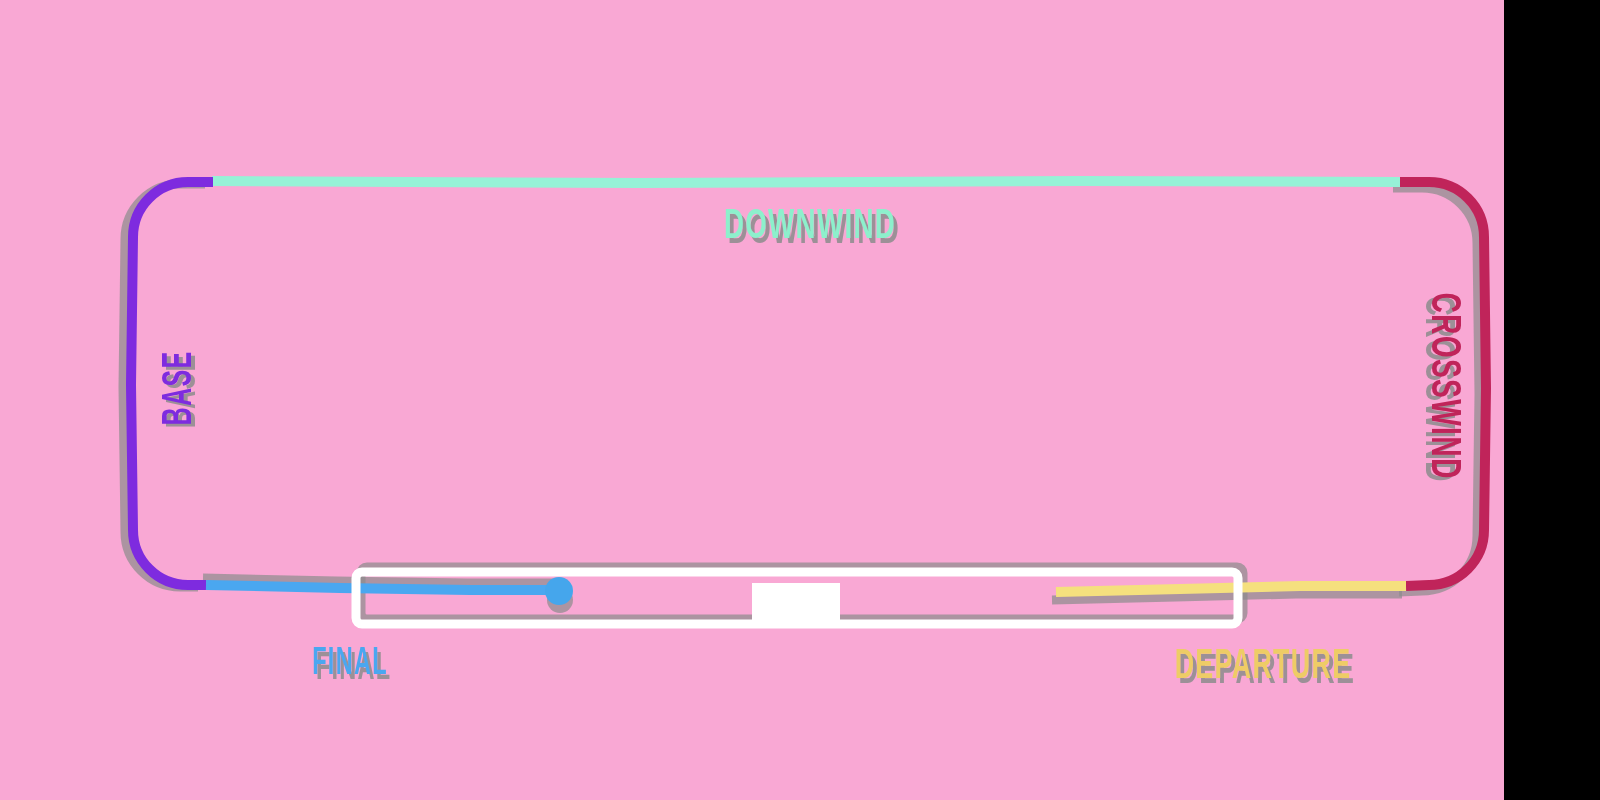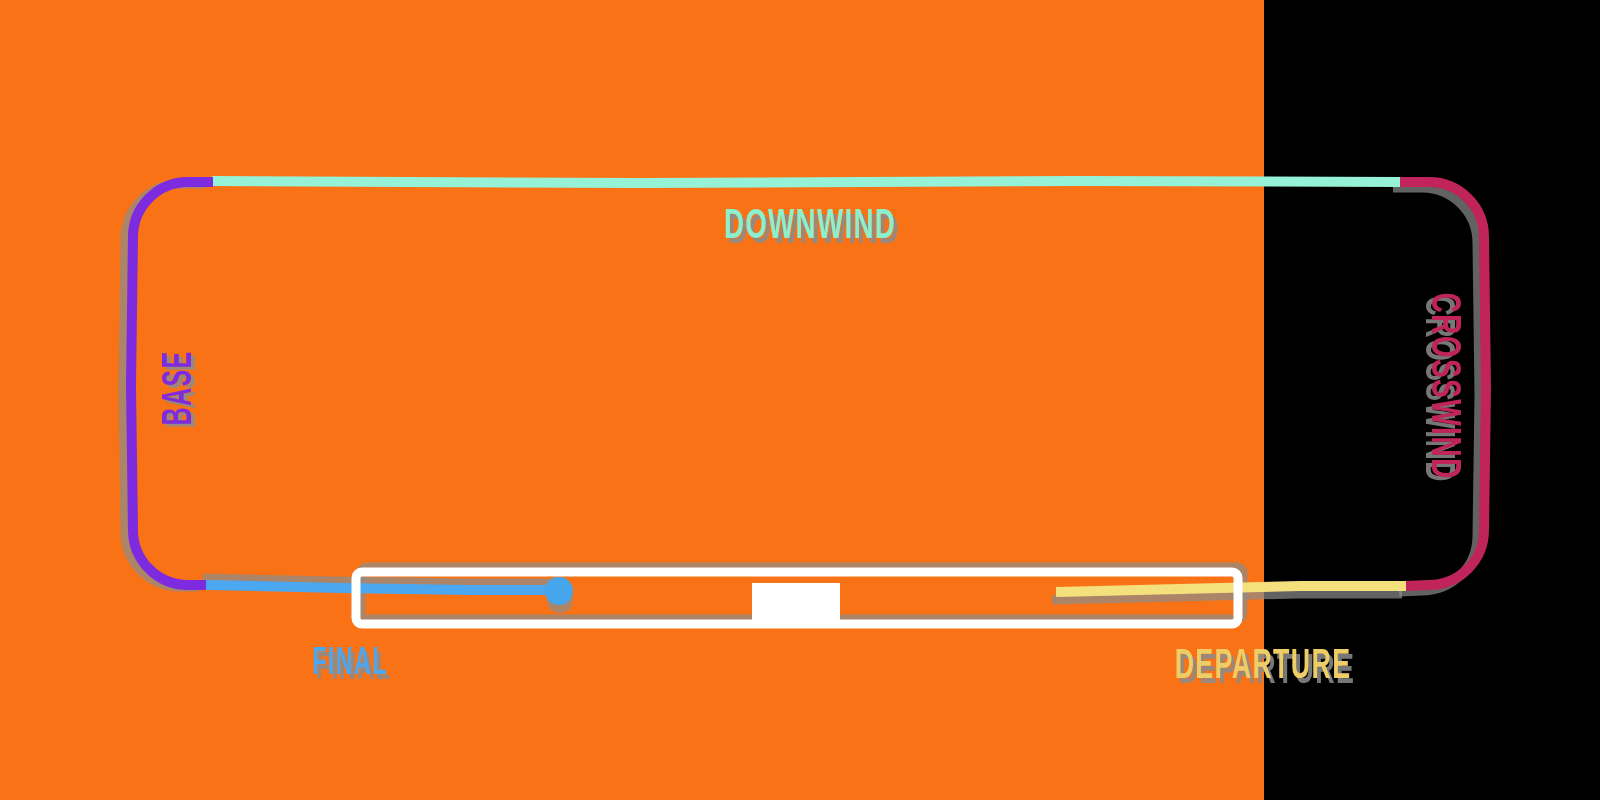--- a/index.html
+++ b/index.html
@@ -5,23 +5,23 @@
   html, body {
     margin: 0;
     padding: 0;
     background: #000000;
     width: 1600px;
     height: 800px;
     overflow: hidden;
   }
   .stage {
     position: relative;
-    width: 1264px;
+    width: 1504px;
     height: 800px;
-    background: #f97316;
+    background: #f9a8d4;
   }
   svg { display: block; }
   .leg-line {
     fill: none;
     stroke-width: 10;
     stroke-linecap: butt;
     stroke-linejoin: round;
   }
   .sketch-shadow-line {
     fill: none;

